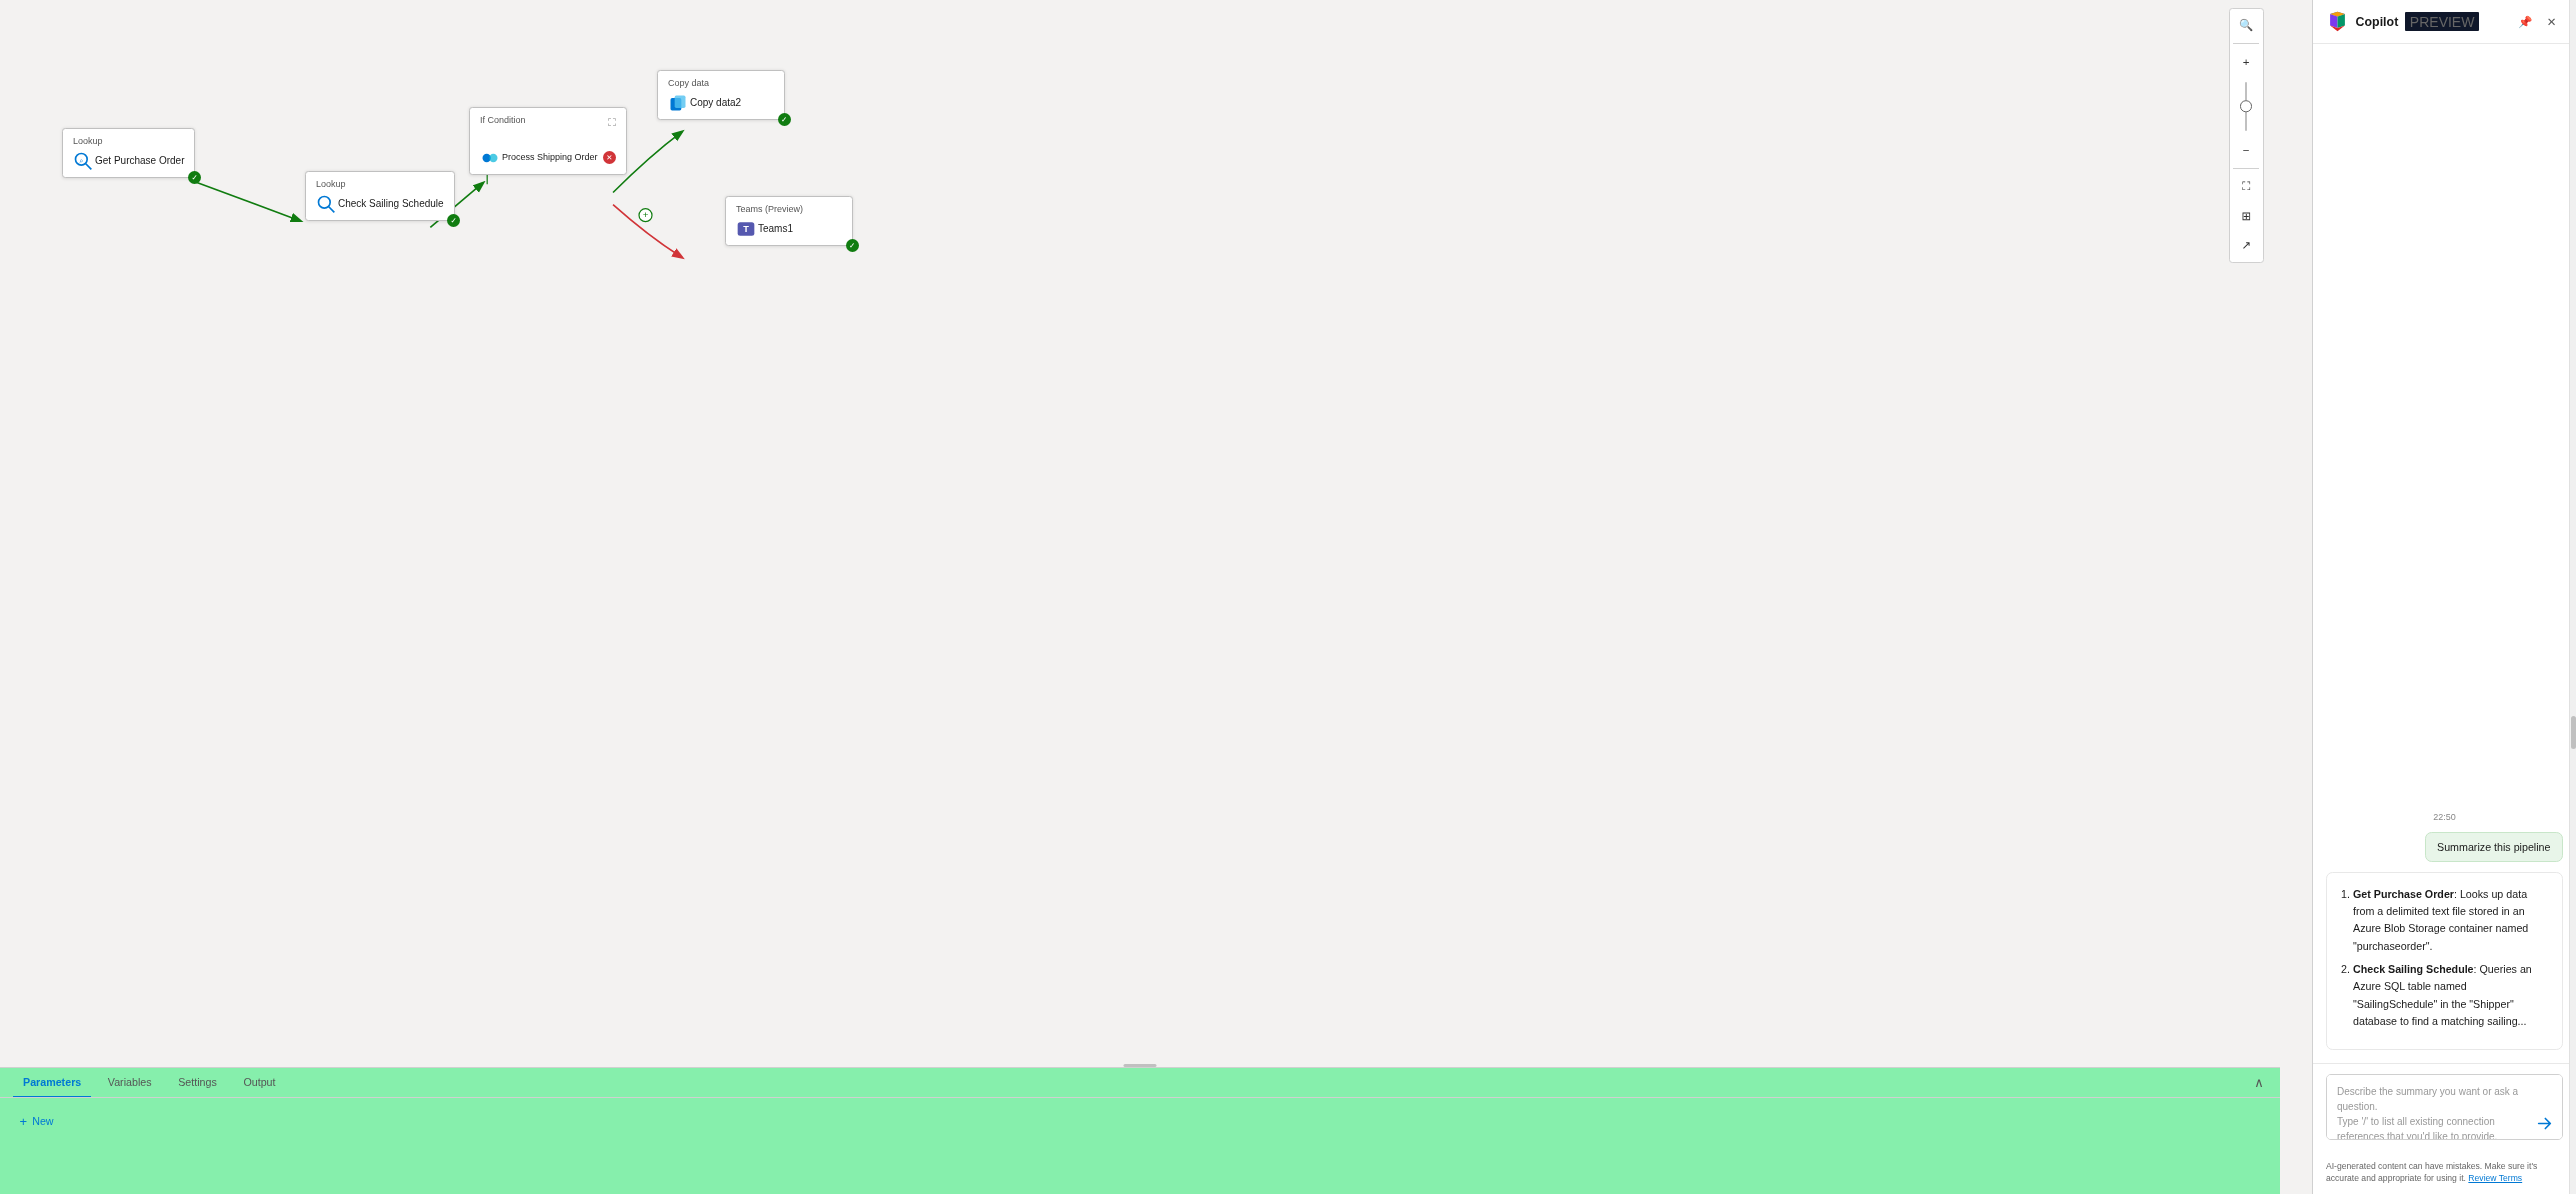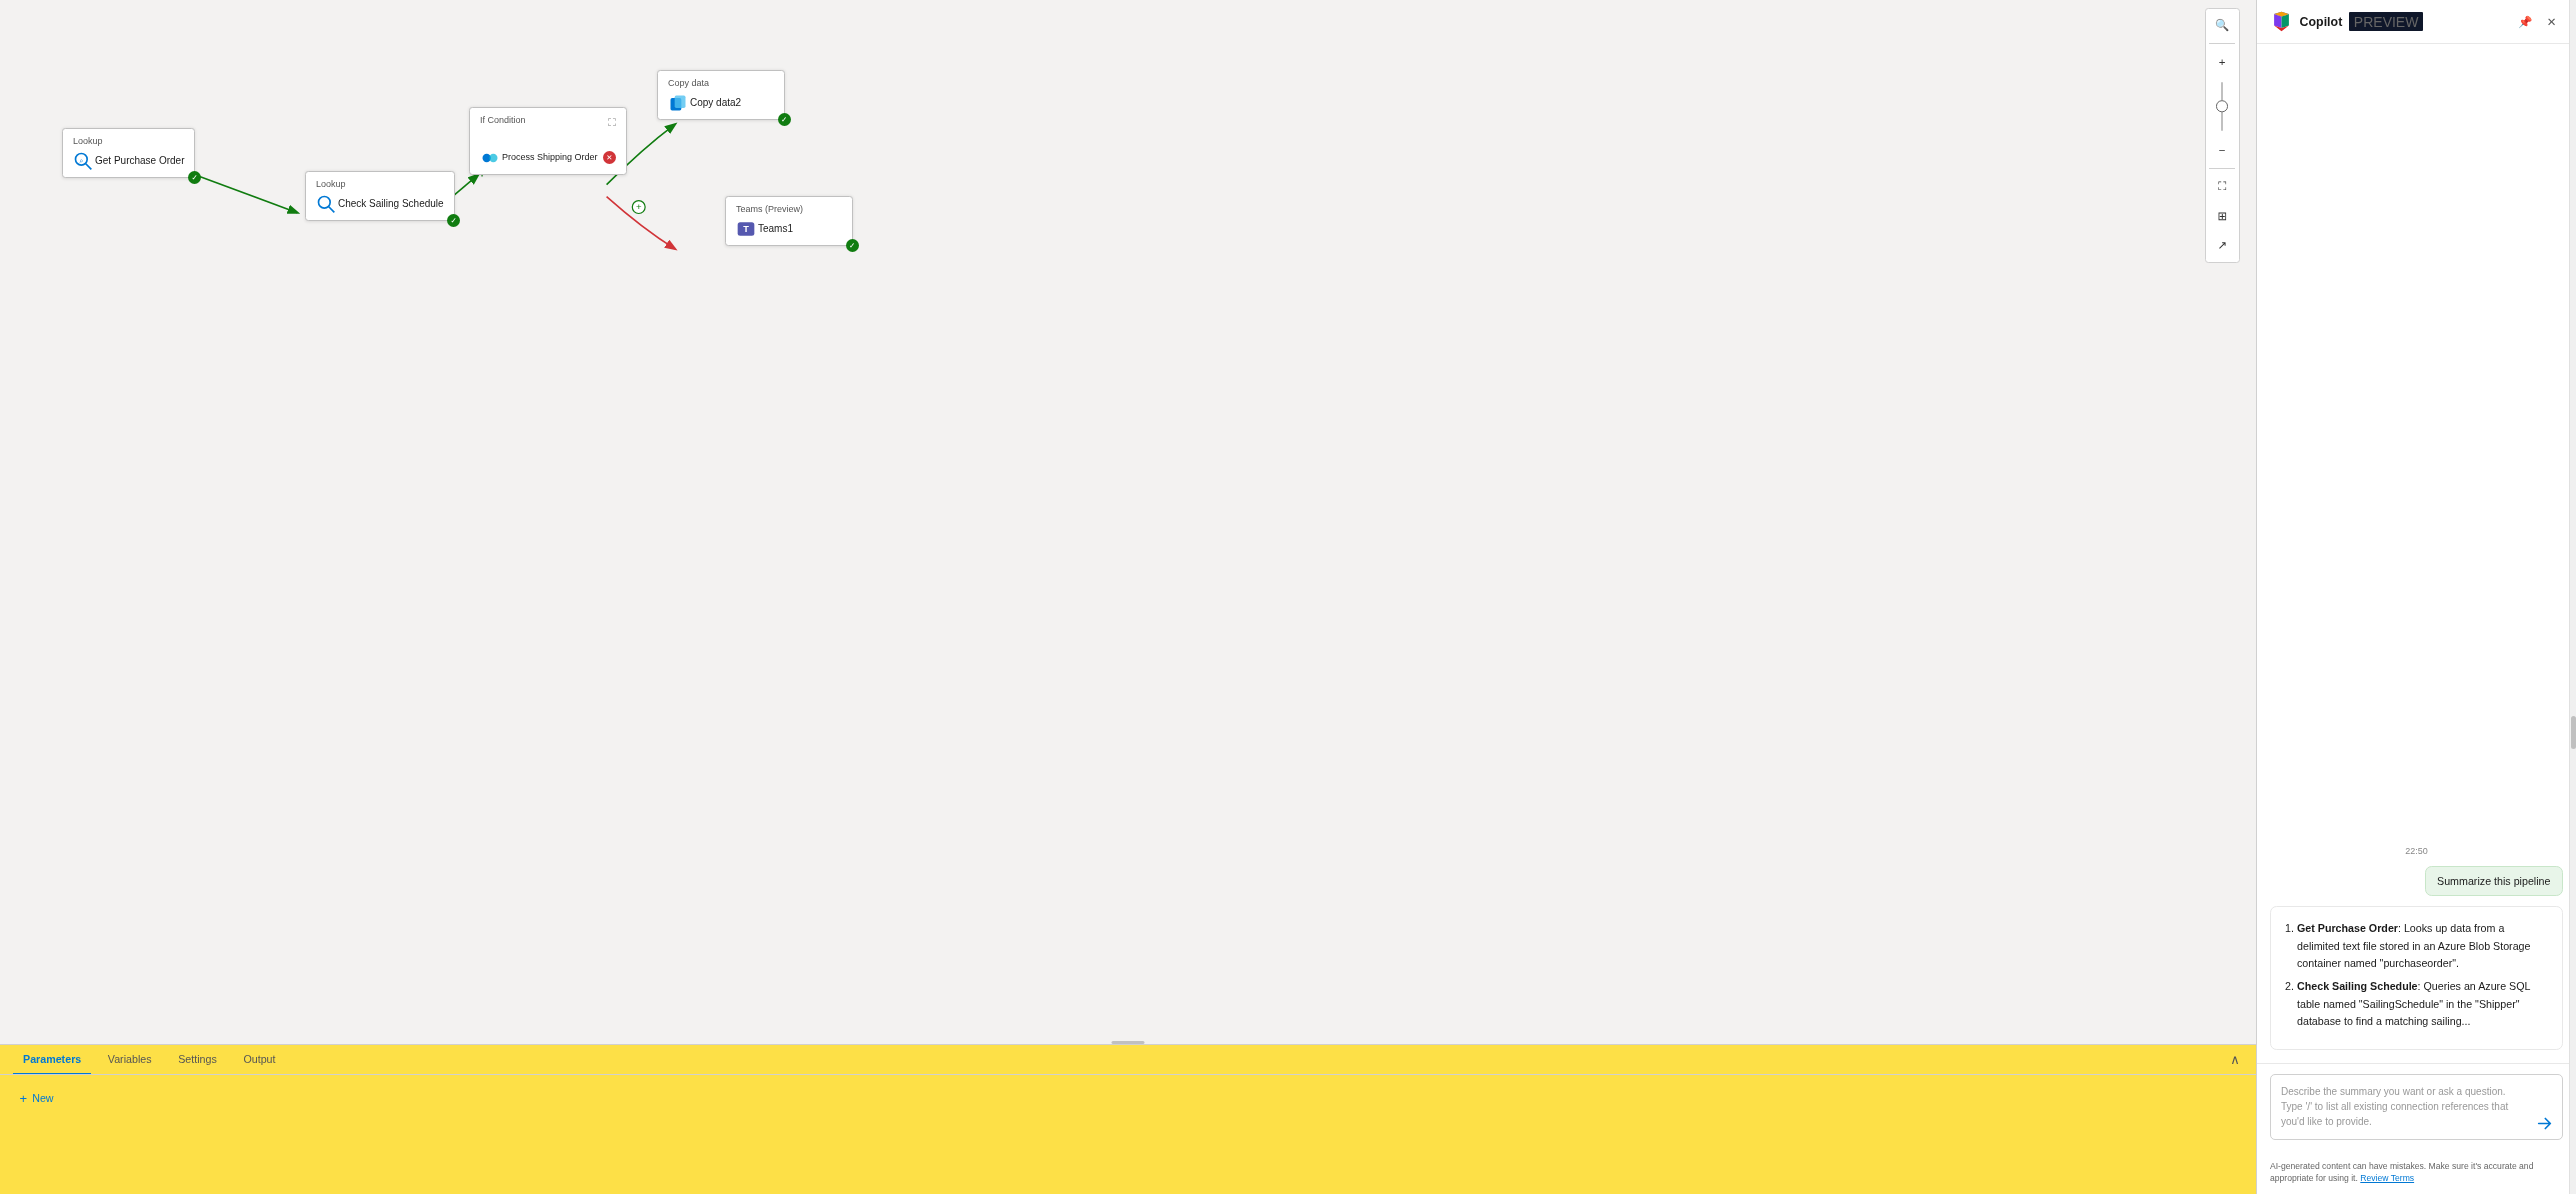--- a/index.html
+++ b/index.html
@@ -145,23 +145,23 @@
       border-radius: 50%;
       display: flex;
       align-items: center;
       justify-content: center;
       color: white;
       font-size: 7.4px;
     }
 
     
     .bottom-panel {
-      background: #fde047;
+      background: #86efac;
       border-top: 0.8px solid #d0d0d0;
-      height: 150px;
+      height: 127px;
     }
 
     .bottom-panel-tabs {
       display: flex;
       align-items: center;
       padding: 0 13px;
       border-bottom: 0.8px solid #d0d0d0;
       gap: 6.6px;
     }
 
@@ -199,26 +199,27 @@
       color: #0078d4;
       font-size: 10.7px;
       font-weight: 500;
       border: none;
       background: transparent;
       padding: 3.3px 6.6px;
     }
 
     
     .copilot-panel {
-      width: 320px;
+      width: 264px;
       background: white;
       border-left: 0.8px solid #d0d0d0;
       display: flex;
       flex-direction: column;
       position: relative;
+      margin-left: 32px;
     }
 
     .copilot-header {
       display: flex;
       align-items: center;
       padding: 10px 13px;
       border-bottom: 0.8px solid #e8e8e8;
       gap: 6.6px;
     }
 

